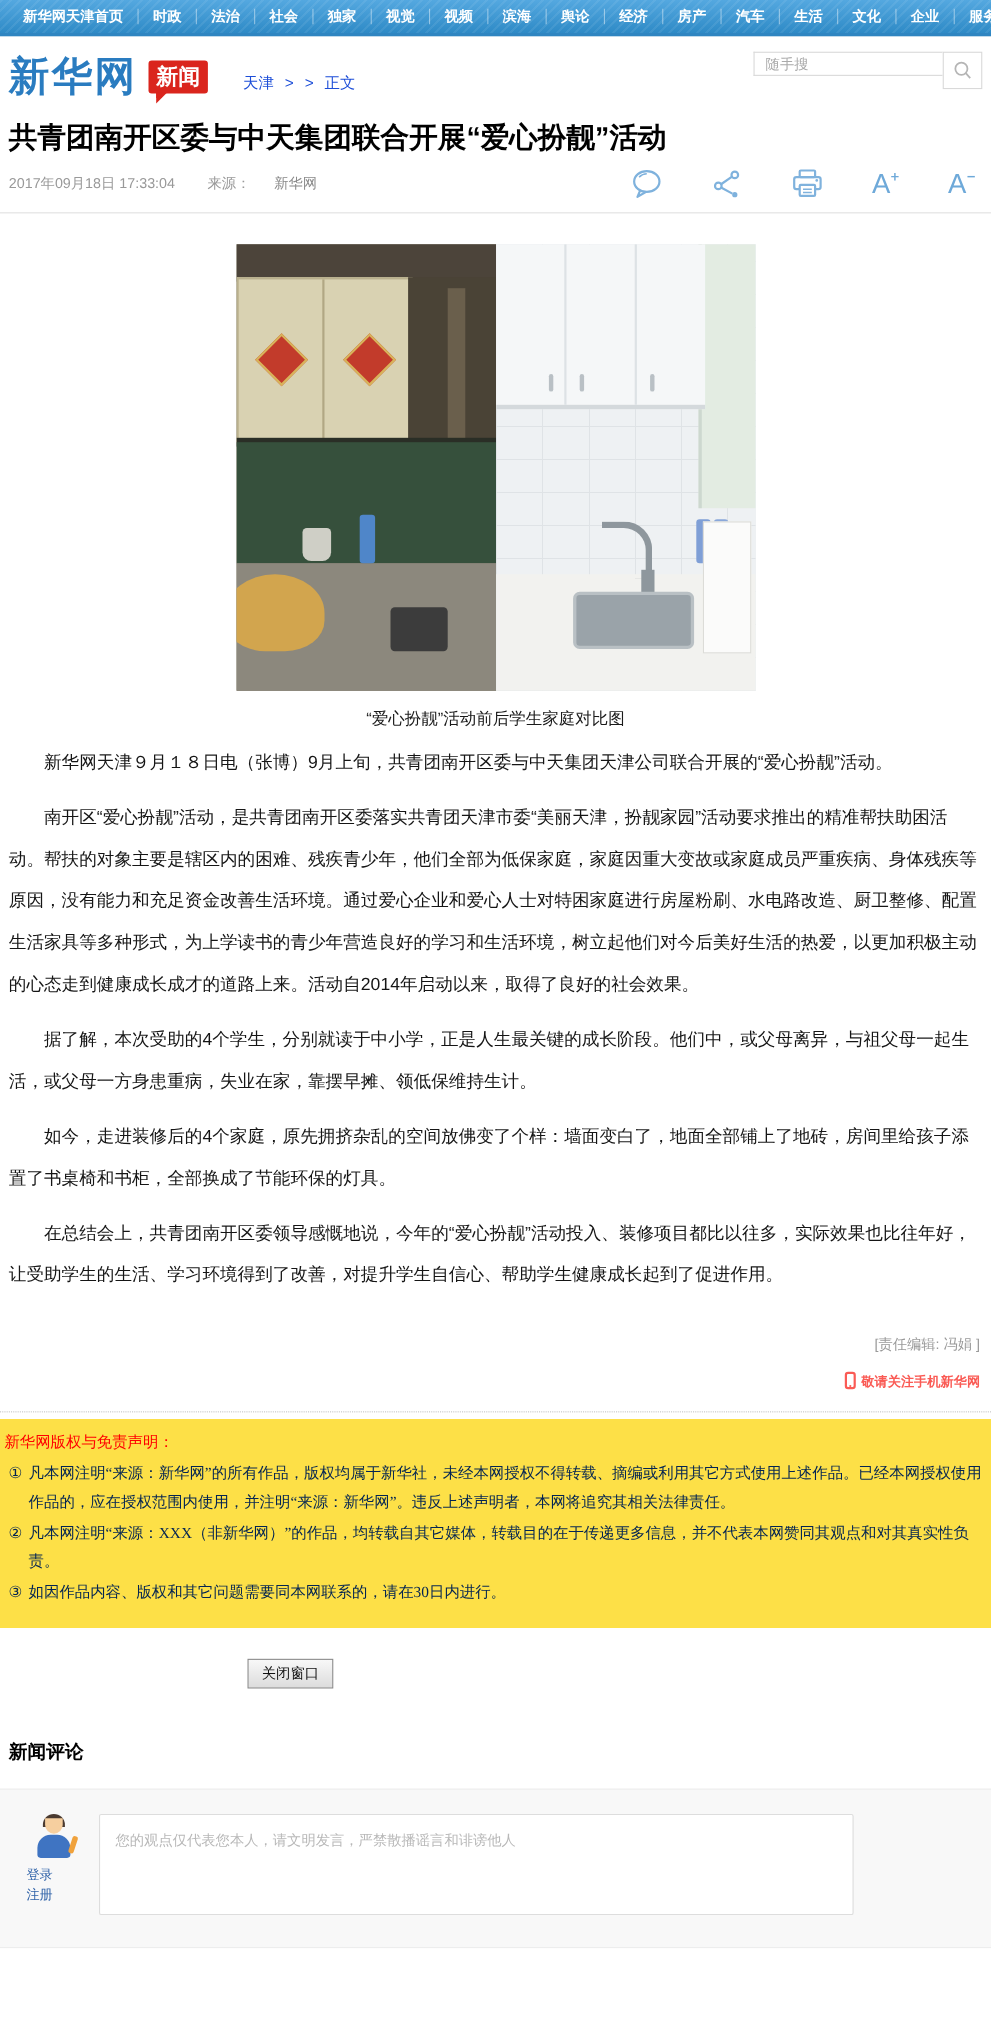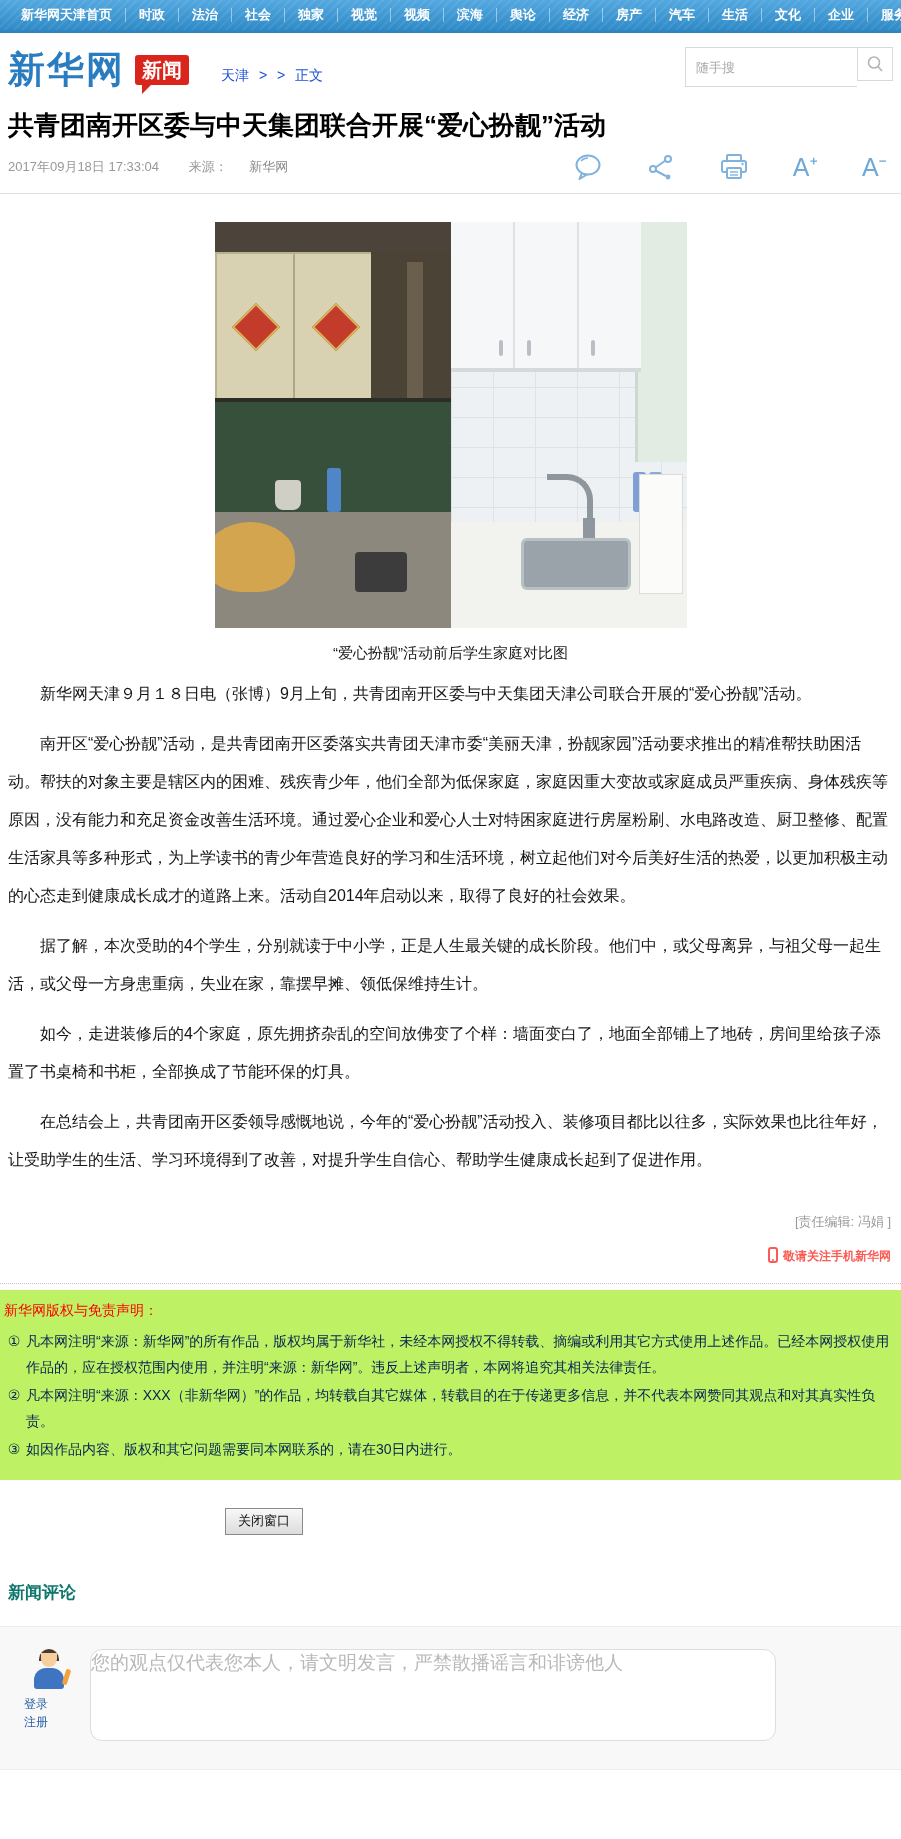--- a/index.html
+++ b/index.html
@@ -34,21 +34,21 @@
     padding:3px 7px; border-radius:3px; margin-left:10px; align-self:center; position:relative; line-height:24px;
   }
   .logo-badge::after {
     content:""; position:absolute; left:7px; bottom:-9px;
     border:5px solid transparent; border-top-color:#da251d; border-left-color:#da251d;
   }
   .breadcrumb { margin-left:32px; align-self:flex-end; font-size:14px; color:#1d4ed8; padding-bottom:8px; }
   .breadcrumb span { margin-right:6px; }
   .searchbox { margin-left:auto; display:flex; align-self:flex-start; height:34px; }
   .searchbox input {
-    width:172px; height:40px; border:1px solid #d9d9d9; border-right:none; outline:none;
+    width:172px; height:22px; border:1px solid #d9d9d9; border-right:none; outline:none;
     padding:0 10px; font-size:13px; color:#333; font-family:inherit;
   }
   .searchbox input::placeholder { color:#aaa; }
   .search-btn {
     width:36px; height:34px; border:1px solid #d9d9d9; background:#fff;
     display:flex; align-items:center; justify-content:center; cursor:pointer;
   }
 
   
   .article-title { font-size:26px; font-weight:bold; color:#000; margin:10px 8px 2px 8px; line-height:36px; }
@@ -109,50 +109,50 @@
   .article-body p {
     font-size:16px; line-height:38px; text-indent:2em; color:#151515; margin:12px 0;
   }
   .editor-line { text-align:right; color:#999; font-size:13px; margin:34px 10px 0 0; }
   .mobile-line { text-align:right; margin:16px 10px 18px 0; font-size:12px; font-weight:bold; color:#fa5b55; }
   .phone-ic { display:inline-block; width:10px; height:16px; border:2px solid #fa5b55; border-radius:3px; vertical-align:-3px; margin-right:5px; position:relative; }
   .phone-ic::after { content:""; position:absolute; left:2px; bottom:0; width:2px; height:2px; background:#fa5b55; border-radius:50%; }
   .dotted-sep { border-top:1px dotted #c4c4c4; }
 
   
-  .disclaimer { background:#bef264; padding:8px 4px 16px 2px; margin-top:6px; }
+  .disclaimer { background:#fde047; padding:8px 4px 16px 2px; margin-top:6px;font-family:Liberation Serif, serif; }
   .dis-title { color:#ff0000; font-size:14px; margin:4px 0 8px 2px; }
   .dis-item { display:flex; font-size:14px; line-height:26px; color:#032452; margin:2px 0; }
   .dis-num { flex:none; width:24px; text-align:center; }
   .dis-txt { flex:1; padding-right:4px; }
 
   
   .closewin-wrap { margin:28px 0 0 225px; }
   .closewin {
     font-size:13px; color:#111; padding:3px 12px 4px 12px; cursor:pointer;
     background:linear-gradient(#f8f8f8,#dcdcdc); border:1px solid #8a8a8a;
     font-family:inherit;
   }
 
   
-  .comments-heading { font-size:17px; font-weight:bold; margin:46px 8px 0 8px; color:#0f766e; }
+  .comments-heading { font-size:17px; font-weight:bold; margin:46px 8px 0 8px; color:#000000; }
   .comment-block { margin-top:22px; background:#f8f8f8; border-top:1px solid #ededed; border-bottom:1px solid #ededed; padding:22px 0 24px 0; }
   .comment-inner { display:flex; padding-left:24px; }
   .login-col { width:50px; text-align:left; flex:none; }
   .avatar { position:relative; width:36px; height:40px; margin:0 auto; cursor:pointer; }
   .avatar .hair { position:absolute; left:8px; top:0; width:20px; height:12px; background:#4a3a30; border-radius:10px 10px 0 0; }
   .avatar .face { position:absolute; left:10px; top:4px; width:16px; height:14px; background:#f6cf9f; border-radius:0 0 8px 8px; }
   .avatar .bodyshape { position:absolute; left:3px; top:19px; width:30px; height:21px; background:#3f74c2; border-radius:12px 12px 3px 3px; }
   .avatar .pencil { position:absolute; right:-2px; top:20px; width:5px; height:16px; background:#f0a23c; transform:rotate(18deg); border-radius:2px; }
   .login-links { margin-top:6px; font-size:12px; color:#2f62a8; line-height:18px; }
   .login-links a { display:block; }
   .comment-main { margin-left:16px; width:686px; }
   .comment-input {
-    width:686px; height:92px; background:#fff; border:1px solid #ddd; border-radius:12px;
-    padding:0; font-size:19px; color:#333; resize:none; outline:none; font-family:inherit;
+    width:686px; height:92px; background:#fff; border:1px solid #ddd; border-radius:2px;
+    padding:14px; font-size:13px; color:#333; resize:none; outline:none; font-family:inherit;
   }
   .comment-input::placeholder { color:#b8b8b8; }
 </style>
 </head>
 <body>
 
 <nav class="topnav">
   <a>新华网天津首页</a>
   <a>时政</a>
   <a>法治</a>

